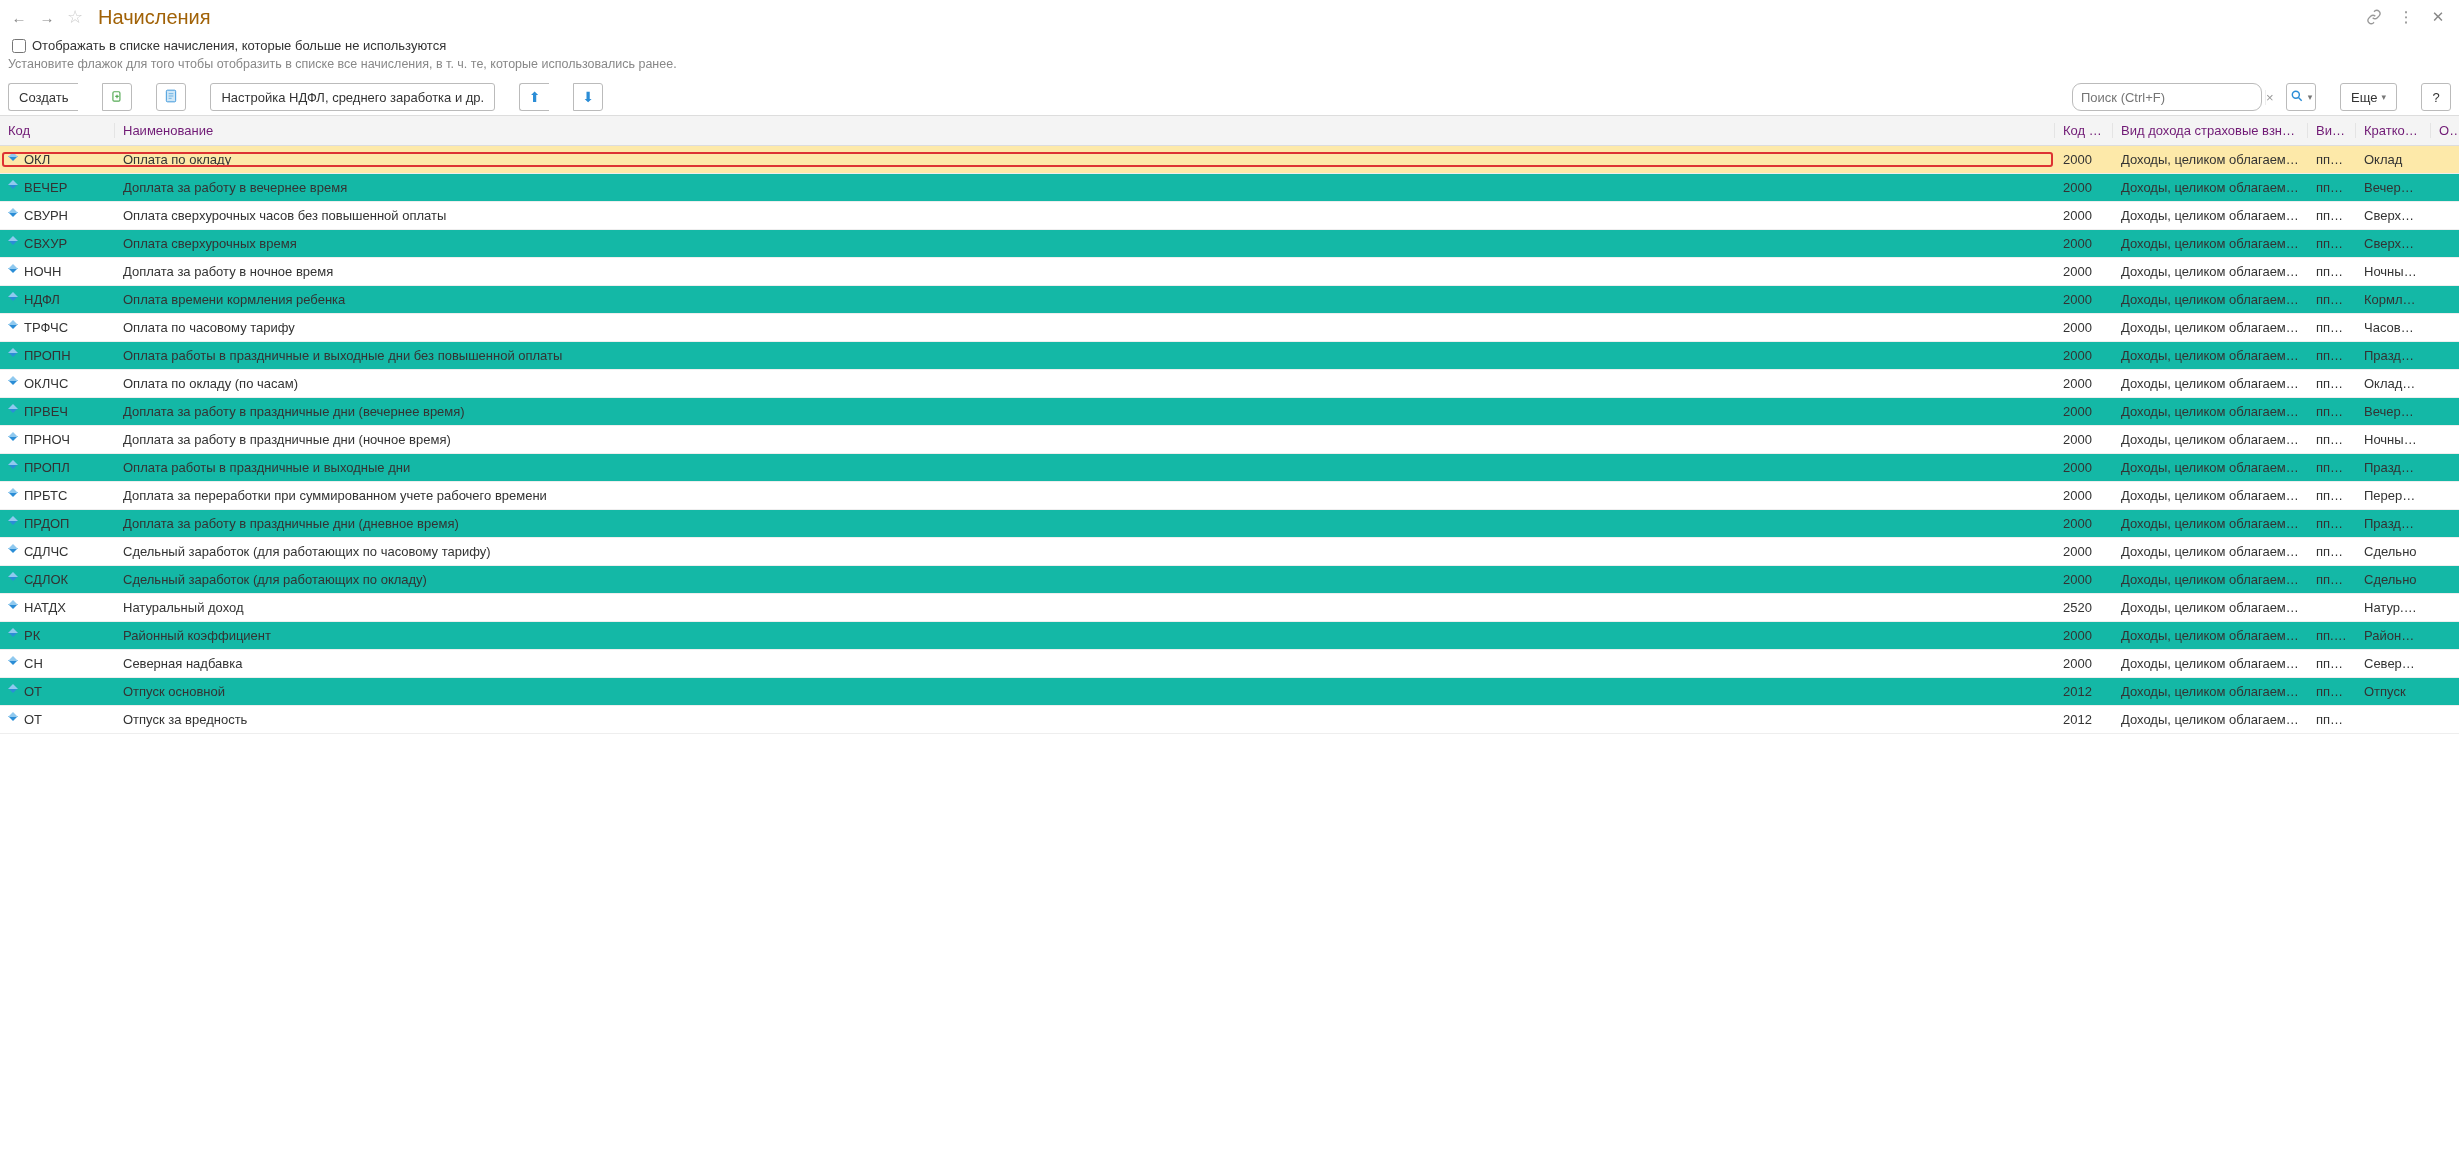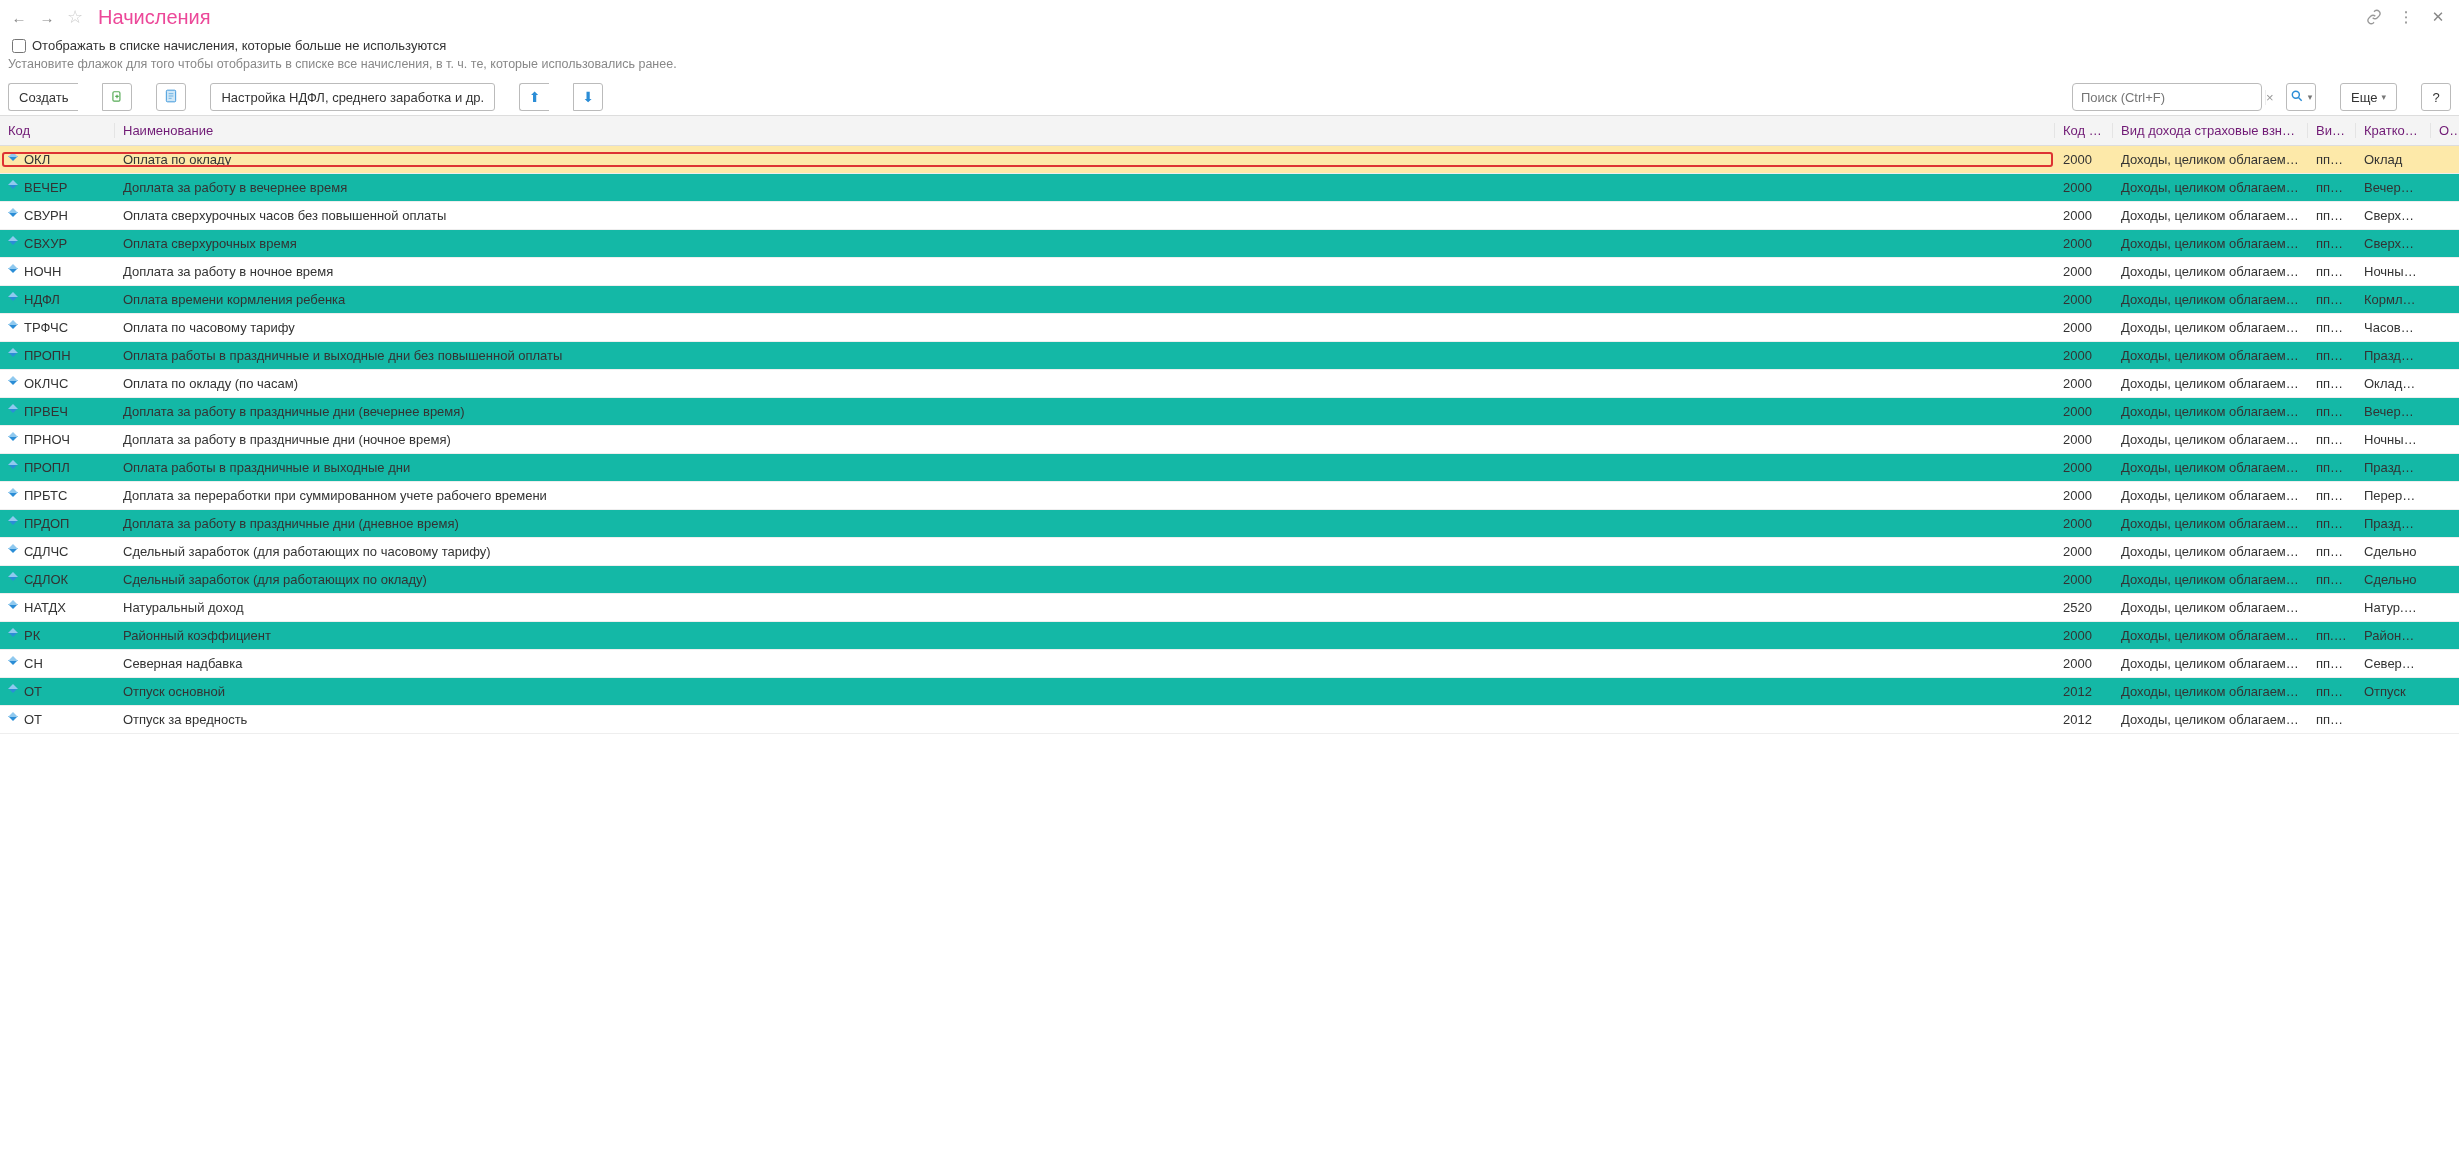--- a/index.html
+++ b/index.html
@@ -24,21 +24,21 @@
   font-size: 15px;
 }
 .star-icon {
   width: 22px; height: 22px;
   display: inline-flex; align-items: center; justify-content: center;
   color: #ccc;
   font-size: 18px;
 }
 .page-title {
   font-size: 20px;
-  color: #ec4899;
+  color: #a16207;
   margin-left: 6px;
 }
 .header-spacer { flex: 1; }
 .header-icon {
   width: 26px; height: 26px;
   display: inline-flex; align-items: center; justify-content: center;
   color: #888;
   cursor: pointer;
   font-size: 15px;
 }
@@ -76,21 +76,21 @@
 .btn.icon-only { width: 30px; padding: 0; }
 .btn.group-left { border-top-right-radius: 0; border-bottom-right-radius: 0; border-right: none; }
 .btn.group-right { border-top-left-radius: 0; border-bottom-left-radius: 0; }
 .arrow-up { color: #2b8dd6; font-size: 14px; }
 .arrow-down { color: #2b8dd6; font-size: 14px; }
 .plan-ico { color: #2b8dd6; font-size: 14px; }
 .toolbar-spacer { flex: 1; }
 .search-wrap {
   display: flex; align-items: center;
   border: 1px solid #bbb;
-  border-radius: 4px;
+  border-radius: 9px;
   height: 28px;
   width: 190px;
 }
 .search-wrap input {
   flex: 1; border: none; outline: none;
   padding: 0 8px;
   font-size: 13px;
   color: #666;
   background: transparent;
 }

